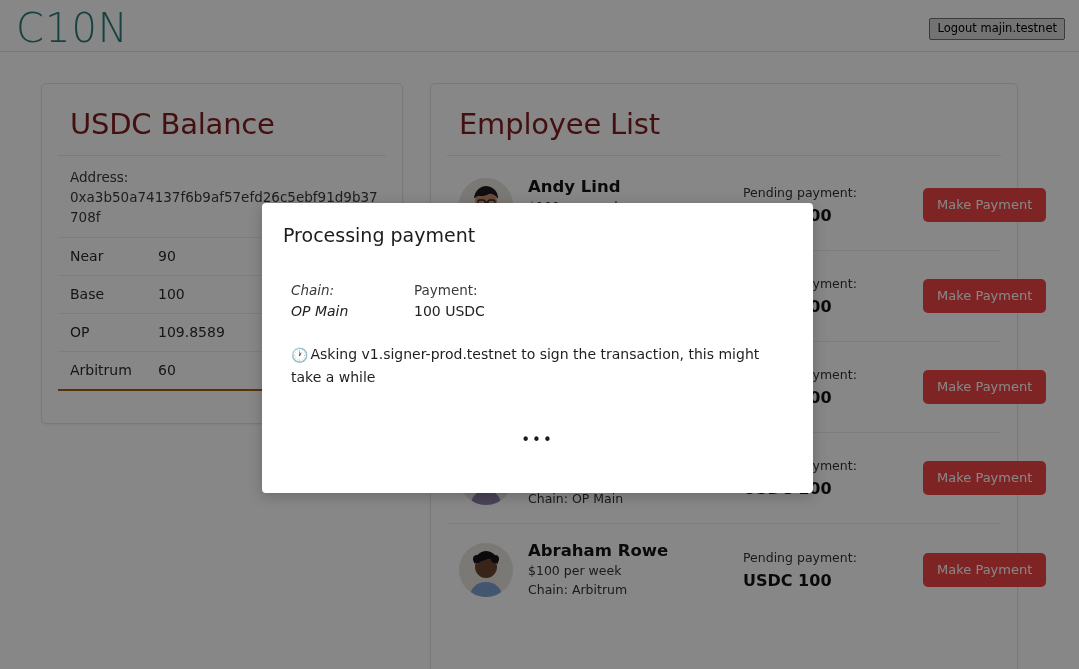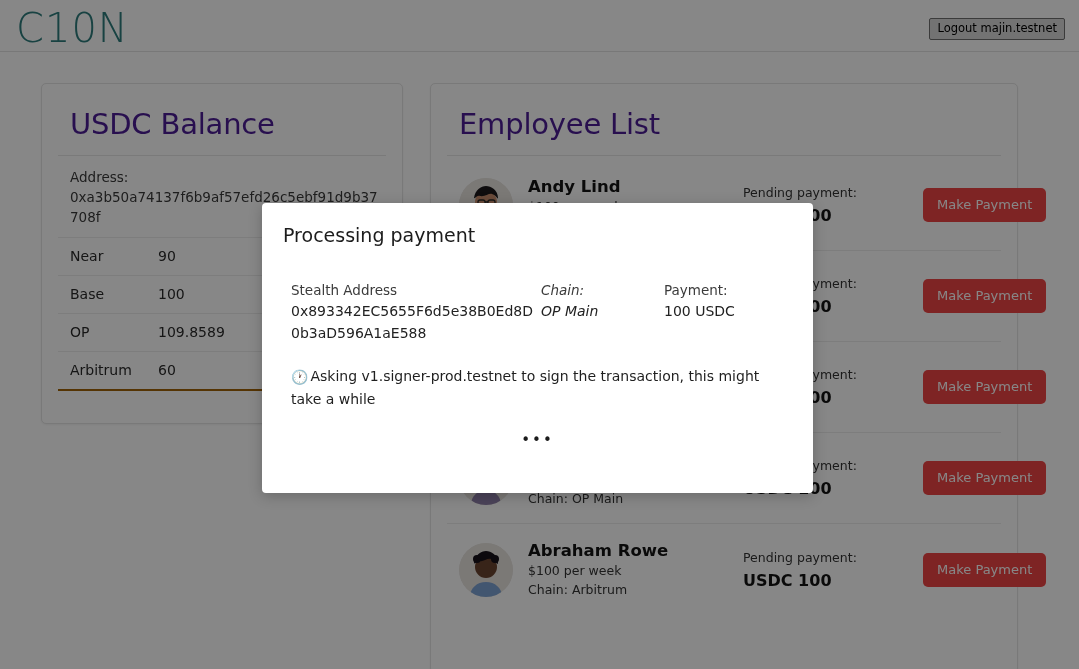--- a/index.html
+++ b/index.html
@@ -79,21 +79,21 @@
   
   .balance-card {
     left: 41px; top: 31px;
     width: 362px;
     height: 341px;
     padding: 0 16px;
   }
   .card-title {
     font-size: 29px;
     font-weight: 400;
-    color: #4c1d95;
+    color: #7f1d1d;
     margin: 22px 0 0 12px;
     line-height: 36px;
     letter-spacing: -0.2px;
   }
   .card-rule {
     height: 1px;
     background: #e6e6e6;
     margin: 13px 0 0 0;
   }
   .addr-block {
@@ -426,24 +426,20 @@
 
     </div>
   </div>
 
   <div class="dim-overlay"></div>
 
   <div class="modal">
     <div class="modal-title">Processing payment</div>
 
     <div class="modal-body">
-      <div class="mb-col-addr">
-        <div class="mb-label">Stealth Address</div>
-        <div class="mb-value">0x893342EC5655F6d5e38B0Ed8D0b3aD596A1aE588</div>
-      </div>
       <div class="mb-col-chain">
         <div class="mb-label">Chain:</div>
         <div class="mb-value">OP Main</div>
       </div>
       <div class="mb-col-pay">
         <div class="mb-label">Payment:</div>
         <div class="mb-value">100 USDC</div>
       </div>
     </div>
 

